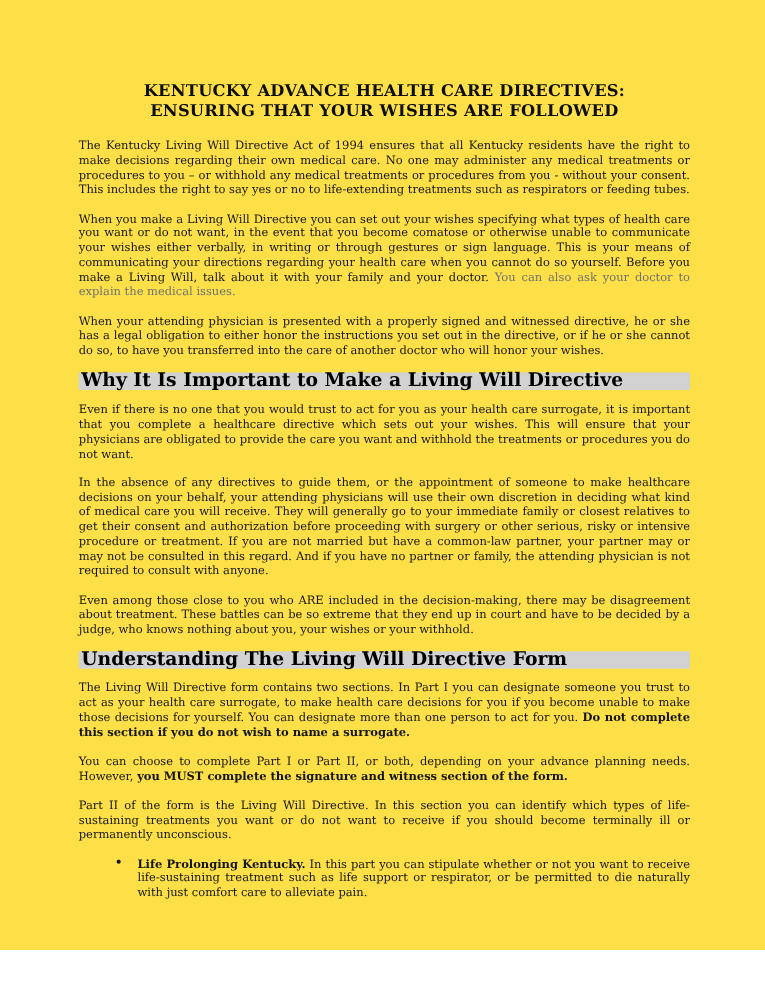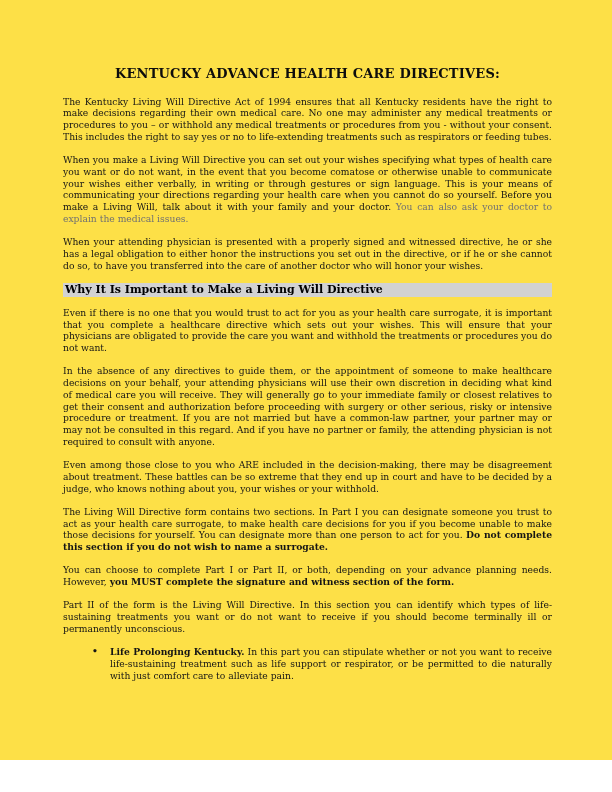--- a/index.html
+++ b/index.html
@@ -33,21 +33,21 @@
   }
   p.body-par {
     font-size: 9.2px;
     line-height: 11.75px;
     text-align: justify;
     margin: 0 0 11.5px 0;
   }
   .section-heading {
     background: #d2d2d2;
     font-weight: bold;
-    font-size: 11px;
+    font-size: 15px;
     line-height: 11.5px;
     padding: 1px 3px 1.5px 2px;
     margin: 0 0 10px 0;
     color: #000000;
   }
   .bold-seg { font-weight: bold; }
   .gray-seg { color: #717171; }
   .bullet-par {
     position: relative;
     font-size: 9.2px;
@@ -65,37 +65,39 @@
   }
 </style>
 </head>
 <body>
 
 <div class="page">
   <div class="content">
 
     <h1 class="doc-title">
       <span>KENTUCKY ADVANCE HEALTH CARE DIRECTIVES:</span><br>
+      <span>ENSURING THAT YOUR WISHES ARE FOLLOWED</span>
     </h1>
 
 
     <p class="body-par">The Kentucky Living Will Directive Act of 1994 ensures that all Kentucky residents have the right to make decisions regarding their own medical care. No one may administer any medical treatments or procedures to you – or withhold any medical treatments or procedures from you - without your consent. This includes the right to say yes or no to life-extending treatments such as respirators or feeding tubes.</p>
 
     <p class="body-par"><span>When you make a Living Will Directive you can set out your wishes specifying what types of health care you want or do not want, in the event that you become comatose or otherwise unable to communicate your wishes either verbally, in writing or through gestures or sign language. This is your means of communicating your directions regarding your health care when you cannot do so yourself. Before you make a Living Will, talk about it with your family and your doctor. </span><span class="gray-seg">You can also ask your doctor to explain the medical issues.</span></p>
 
     <p class="body-par">When your attending physician is presented with a properly signed and witnessed directive, he or she has a legal obligation to either honor the instructions you set out in the directive, or if he or she cannot do so, to have you transferred into the care of another doctor who will honor your wishes.</p>
 
     <div class="section-heading">Why It Is Important to Make a Living Will Directive</div>
 
     <p class="body-par">Even if there is no one that you would trust to act for you as your health care surrogate, it is important that you complete a healthcare directive which sets out your wishes. This will ensure that your physicians are obligated to provide the care you want and withhold the treatments or procedures you do not want.</p>
 
     <p class="body-par">In the absence of any directives to guide them, or the appointment of someone to make healthcare decisions on your behalf, your attending physicians will use their own discretion in deciding what kind of medical care you will receive. They will generally go to your immediate family or closest relatives to get their consent and authorization before proceeding with surgery or other serious, risky or intensive procedure or treatment. If you are not married but have a common-law partner, your partner may or may not be consulted in this regard. And if you have no partner or family, the attending physician is not required to consult with anyone.</p>
 
     <p class="body-par">Even among those close to you who ARE included in the decision-making, there may be disagreement about treatment. These battles can be so extreme that they end up in court and have to be decided by a judge, who knows nothing about you, your wishes or your withhold.</p>
 
+    <div class="section-heading">Understanding The Living Will Directive Form</div>
 
     <p class="body-par"><span>The Living Will Directive form contains two sections. In Part I you can designate someone you trust to act as your health care surrogate, to make health care decisions for you if you become unable to make those decisions for yourself. You can designate more than one person to act for you. </span><span class="bold-seg">Do not complete this section if you do not wish to name a surrogate.</span></p>
 
     <p class="body-par"><span>You can choose to complete Part I or Part II, or both, depending on your advance planning needs. However, </span><span class="bold-seg">you MUST complete the signature and witness section of the form.</span></p>
 
     <p class="body-par">Part II of the form is the Living Will Directive. In this section you can identify which types of life-sustaining treatments you want or do not want to receive if you should become terminally ill or permanently unconscious.</p>
 
     <p class="bullet-par"><span class="bullet-marker">•</span><span class="bold-seg">Life Prolonging Kentucky.</span><span> In this part you can stipulate whether or not you want to receive life-sustaining treatment such as life support or respirator, or be permitted to die naturally with just comfort care to alleviate pain.</span></p>
 
   </div>

